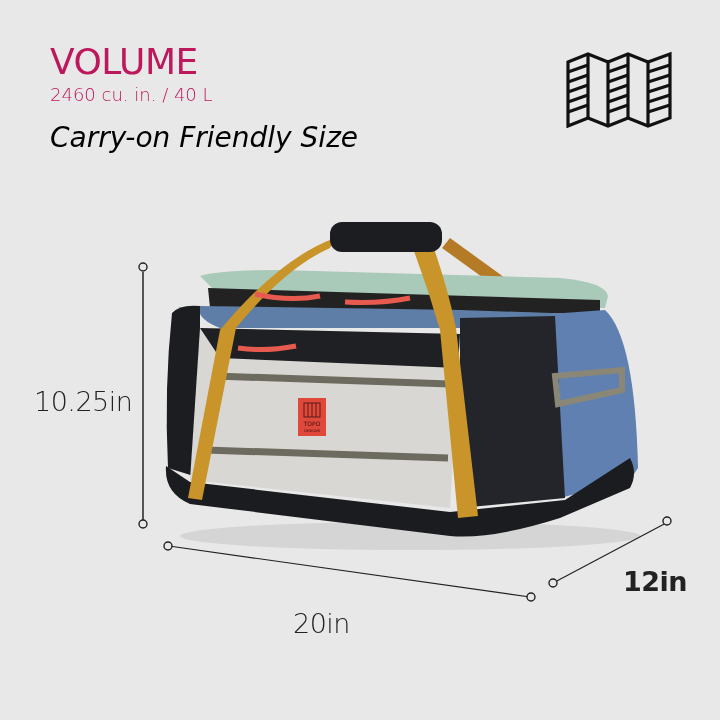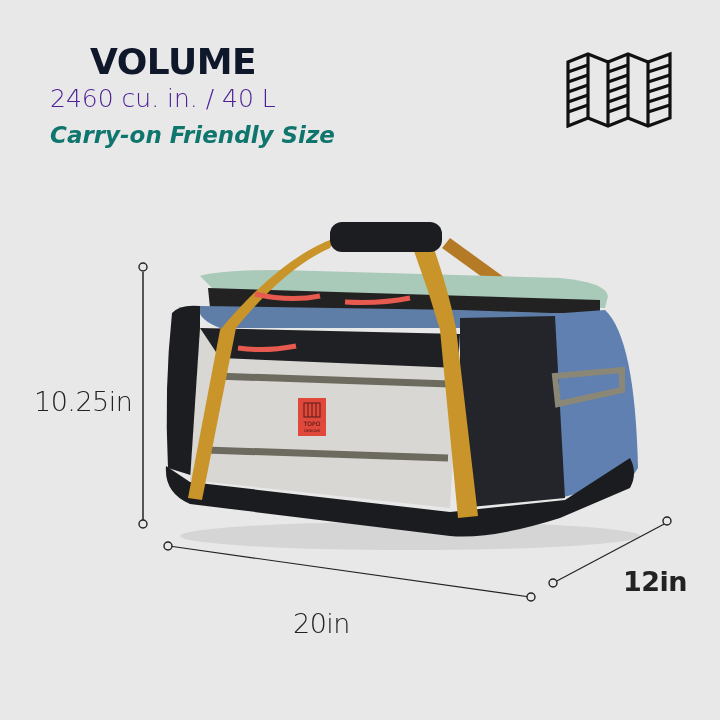--- a/index.html
+++ b/index.html
@@ -6,35 +6,34 @@
     html, body { width: 720px; height: 720px; overflow: hidden; }
     body {
       background: #e9e8e9;
       font-family: "Liberation Sans", "DejaVu Sans", sans-serif;
       color: #1a1a1a;
       position: relative;
     }
     .title {
       position: absolute; left: 50px; top: 44px;
       font-family: "DejaVu Sans", sans-serif;
-      font-weight: 700; font-size: 36px; letter-spacing: -0.5px;
-      line-height: 1; color: #0f172a;
+      font-weight: 400; font-size: 36px; letter-spacing: -0.5px;
+      line-height: 1; color: #be185d;
       transform: scaleY(0.98);
-      margin-left: 40px;
     }
     .subtitle {
       position: absolute; left: 50px; top: 86px;
       font-family: "DejaVu Sans", sans-serif; font-weight: 200;
-      font-size: 25px; line-height: 1; color: #4c1d95;
+      font-size: 18px; line-height: 1; color: #be185d;
       letter-spacing: 0px;
     }
     .tagline {
       position: absolute; left: 50px; top: 124px;
-      font-family: "DejaVu Sans", sans-serif; font-style: italic; font-weight: 700;
-      font-size: 23px; line-height: 1; color: #0f766e;
+      font-family: "DejaVu Sans", sans-serif; font-style: italic; font-weight: 400;
+      font-size: 28px; line-height: 1; color: #000000;
     }
     .logo { position: absolute; left: 566px; top: 50px; width: 106px; height: 78px; }
     .dims { position: absolute; left: 0; top: 0; width: 720px; height: 720px; }
     .dim-label {
       position: absolute; font-family: "DejaVu Sans", sans-serif; font-weight: 200;
       font-size: 27px; color: #222; line-height: 1; letter-spacing: -0.5px; text-align: right;
     }
     .lbl-h { left: 34px; top: 388px; }
     .lbl-w { left: 293px; top: 610px; }
     .lbl-d { left: 623px; top: 568px; font-weight: bold; }

